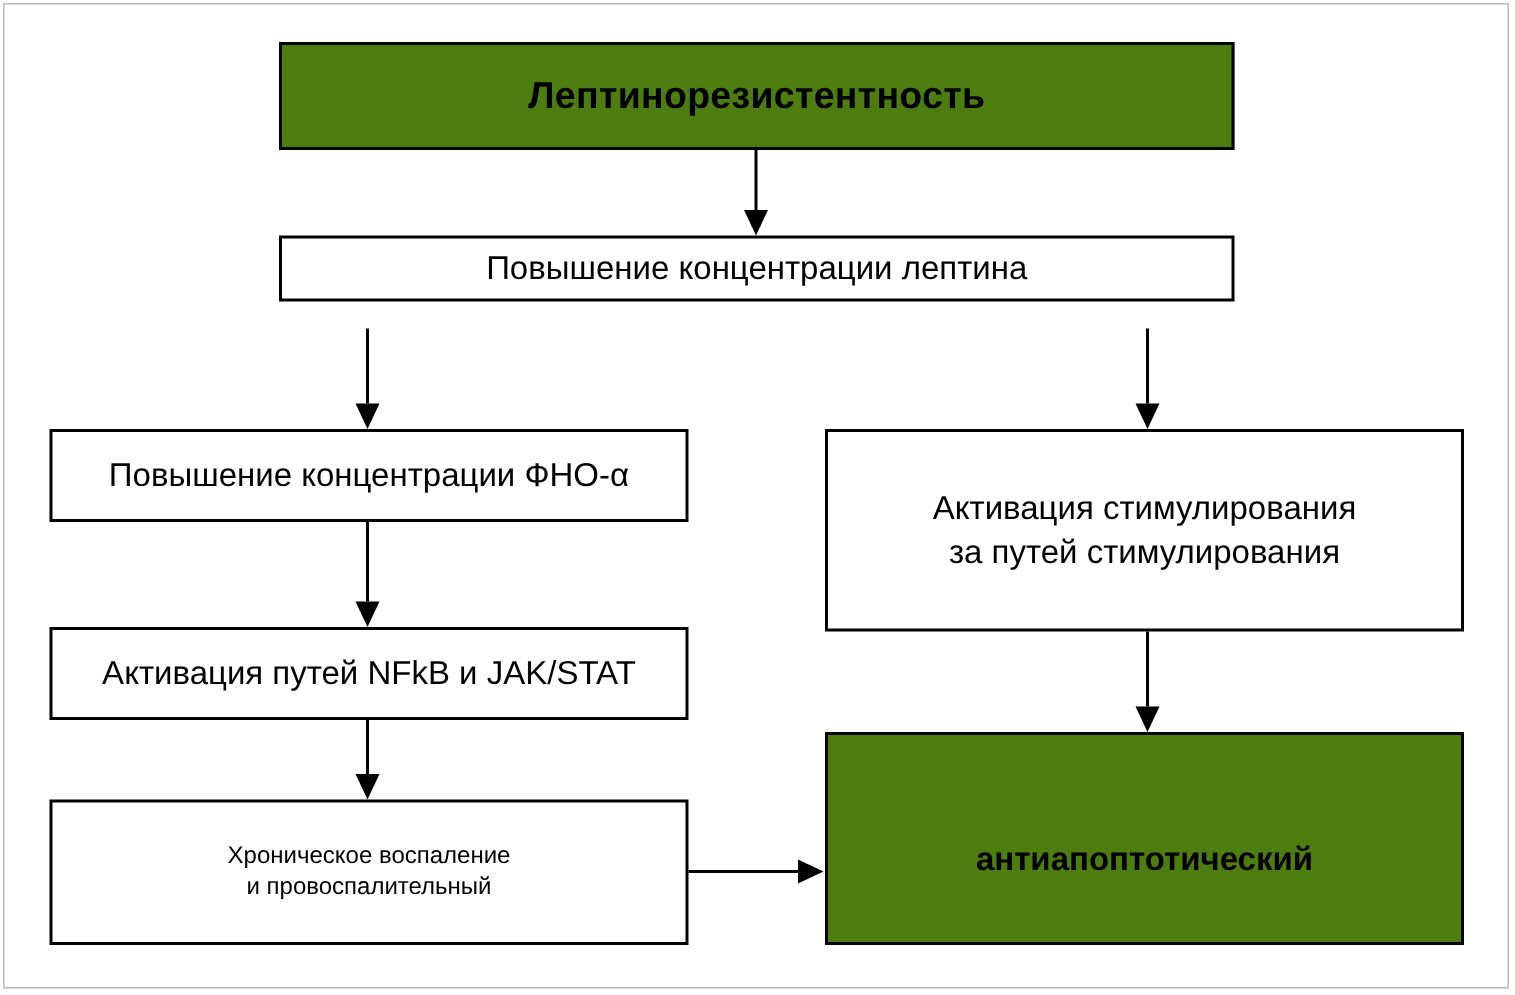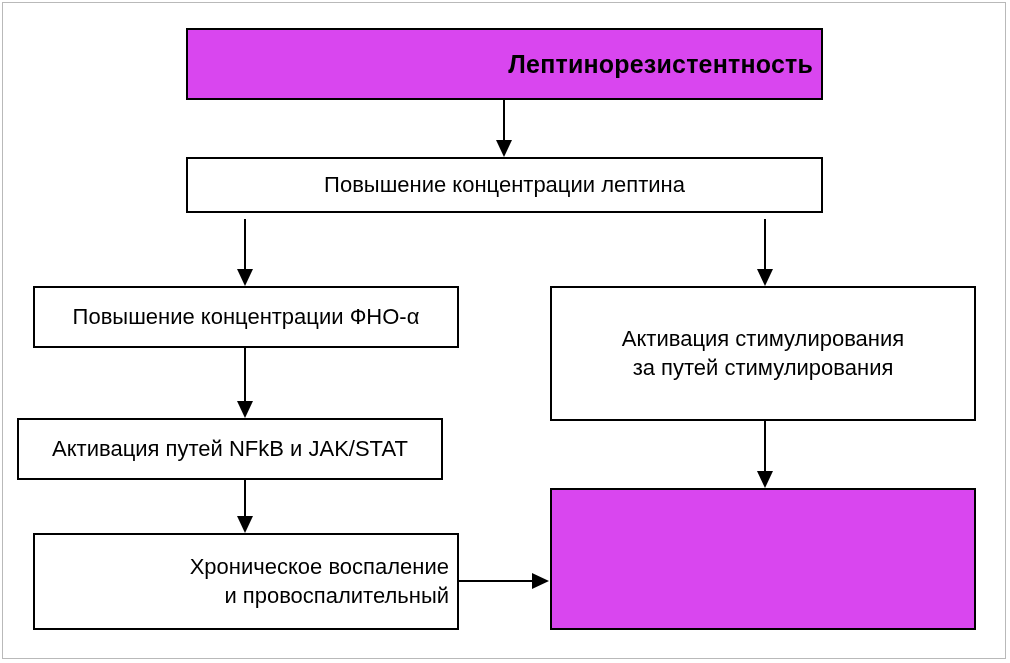--- a/index.html
+++ b/index.html
@@ -36,29 +36,29 @@
     justify-content: center;
     text-align: center;
     color: #000000;
     line-height: 1.28;
     padding: 2px 8px;
   }
   .node .label {
     display: block;
     width: 100%;
   }
-  .node.filled { background: #d946ef; text-align: right; }
+  .node.filled { background: #4d7c0f; }
   .node.bold   { font-weight: bold; }
 
   
   #node-leptin-resistance { left: 186px; top: 28px;  width: 637px; height: 72px;  font-size: 25px; letter-spacing: .2px; }
-  #node-leptin-increase   { left: 186px; top: 157px; width: 637px; height: 56px;  font-size: 22px; }
+  #node-leptin-increase   { left: 186px; top: 157px; width: 637px; height: 44px;  font-size: 22px; }
   #node-tnf-increase      { left: 33px;  top: 286px; width: 426px; height: 62px;  font-size: 22px; }
-  #node-pathways          { left: 17px;  top: 418px; width: 426px; height: 62px;  font-size: 22px; }
-  #node-inflammation      { left: 33px;  top: 533px; width: 426px; height: 97px;  font-size: 22px; text-align: right; }
+  #node-pathways          { left: 33px;  top: 418px; width: 426px; height: 62px;  font-size: 22px; }
+  #node-inflammation      { left: 33px;  top: 533px; width: 426px; height: 97px;  font-size: 16px; }
   #node-neoangiogenesis   { left: 550px; top: 286px; width: 426px; height: 135px; font-size: 22px; }
   #node-effects           { left: 550px; top: 488px; width: 426px; height: 142px; font-size: 22px; }
 
   
   .conn {
     position: absolute;
     background: #000000;
   }
   .conn.v { width: 2px; }
   .conn.h { height: 2px; }
@@ -111,21 +111,21 @@
   <div class="node" id="node-neoangiogenesis">
     <span class="label">
       <span>Активация стимулирования</span><br>
       <span>за путей стимулирования</span><br>
     </span>
   </div>
 
   <div class="node filled bold" id="node-effects">
     <span class="label">
       <br>
-      <br>
+      <span>антиапоптотический</span><br>
     </span>
   </div>
 
   <div class="conn v" style="left:503px; top:100px; height:41px;"></div>
   <div class="arrowhead down" style="left:496px; top:140px;"></div>
 
   <div class="conn v" style="left:244px; top:219px; height:50px;"></div>
   <div class="arrowhead down" style="left:237px; top:269px;"></div>
 
   <div class="conn v" style="left:764px; top:219px; height:50px;"></div>

